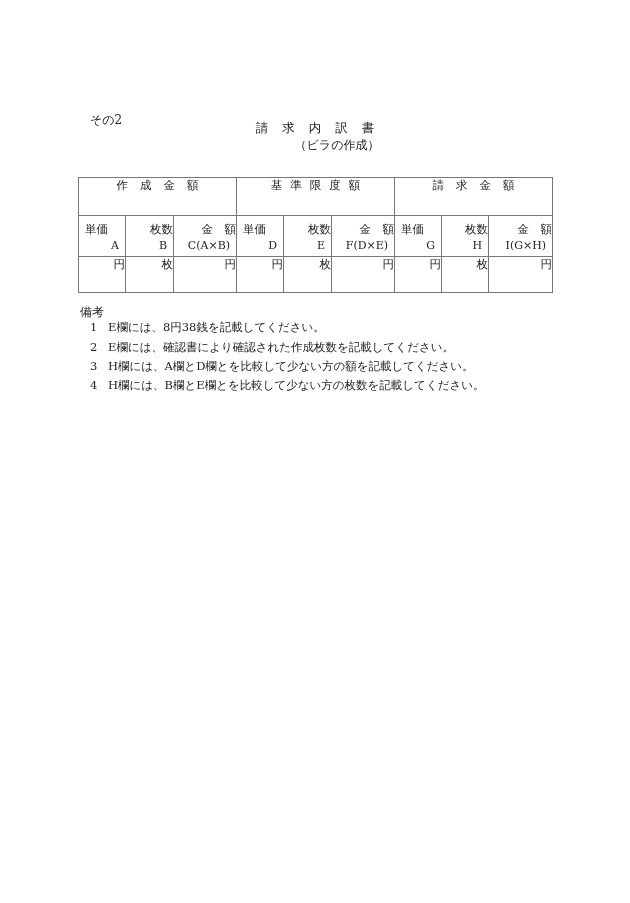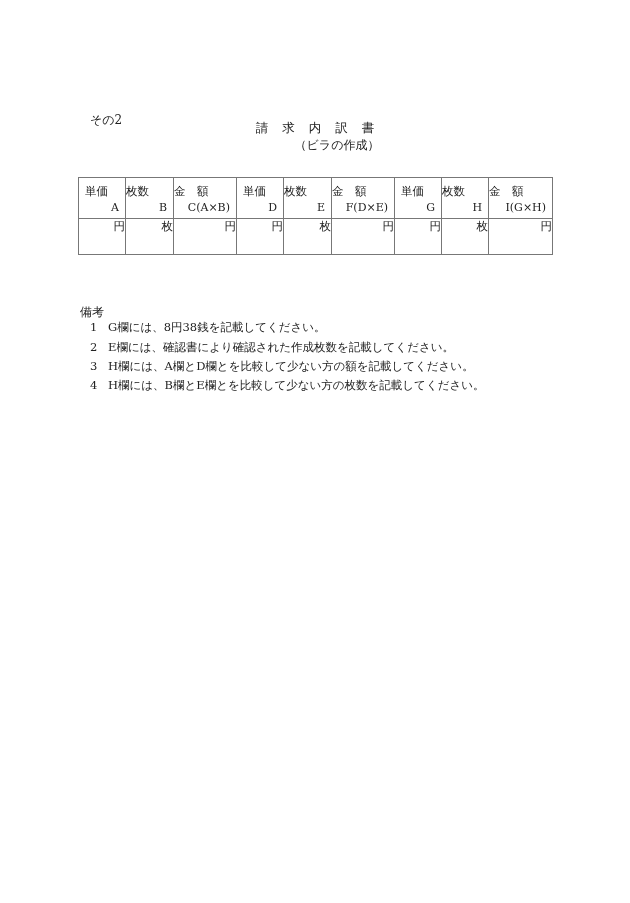--- a/index.html
+++ b/index.html
@@ -20,21 +20,21 @@
     }
     table.grid td {
       border: 1px solid #777;
       padding: 0; font-size: 11.5px; vertical-align: top;
     }
     .group-head td { height: 37px; text-align: center; vertical-align: middle; }
     .group-head td span { display: inline-block; margin: 0 6px; }
     .sub-head td { height: 40px; }
     .sub-head .cell { position: relative; height: 40px; }
     .sub-head .name { position: absolute; top: 6px; left: 6px; text-align: center; }
-    .sub-head .name.center { left: 0; right: 0; text-align: left; }
+    .sub-head .name.center { left: 17px; right: 0; text-align: right; }
     .sub-head .letter { position: absolute; bottom: 4px; right: 6px; font-size: 11px; }
     .unit-row td { height: 35px; text-align: right; padding-right: 6px; padding-top: 2px; }
     .remarks-title { left: 80px; top: 304px; font-size: 12px; }
     .remark { left: 90px; font-size: 11.5px; }
     .remark .num { display: inline-block; width: 18px; }
   </style>
 </head>
 <body>
 
 <div class="abs label-top">その2</div>
@@ -50,20 +50,31 @@
       <col style="width:48px">
       <col style="width:63px">
     <col style="width:47px">
       <col style="width:48px">
       <col style="width:63px">
     <col style="width:47px">
       <col style="width:47px">
       <col style="width:64px">
   </colgroup>
   <tbody>
+      <tr class="group-head">
+    <td colspan="3">
+      <span>作</span><span>成</span><span>金</span><span>額</span>
+    </td>
+    <td colspan="3">
+      <span style="margin:0 4px">基</span><span style="margin:0 4px">準</span><span style="margin:0 4px">限</span><span style="margin:0 4px">度</span><span style="margin:0 4px">額</span>
+    </td>
+    <td colspan="3">
+      <span>請</span><span>求</span><span>金</span><span>額</span>
+    </td>
+  </tr>
   <tr class="sub-head">
     <td>
           <div class="cell">
             <span class="name">単価</span>
             <span class="letter">A</span>
           </div>
         </td>
     <td>
           <div class="cell">
             <span class="name center">枚数</span>
@@ -121,16 +132,16 @@
     <td>枚</td>
     <td>円</td>
     <td>円</td>
     <td>枚</td>
     <td>円</td>
   </tr>
 </tbody>
   </table>
 
 <div class="abs remarks-title">備考</div>
-<div class="abs remark" style="top:320px"><span class="num">1</span><span>G欄には、8円38銭を記載してください。</span></div>
+<div class="abs remark" style="top:320px"><span class="num">1</span><span>E欄には、8円38銭を記載してください。</span></div>
 <div class="abs remark" style="top:340px"><span class="num">2</span><span>E欄には、確認書により確認された作成枚数を記載してください。</span></div>
 <div class="abs remark" style="top:359px"><span class="num">3</span><span>H欄には、A欄とD欄とを比較して少ない方の額を記載してください。</span></div>
 <div class="abs remark" style="top:378px"><span class="num">4</span><span>H欄には、B欄とE欄とを比較して少ない方の枚数を記載してください。</span></div>
 
 </body></html>

